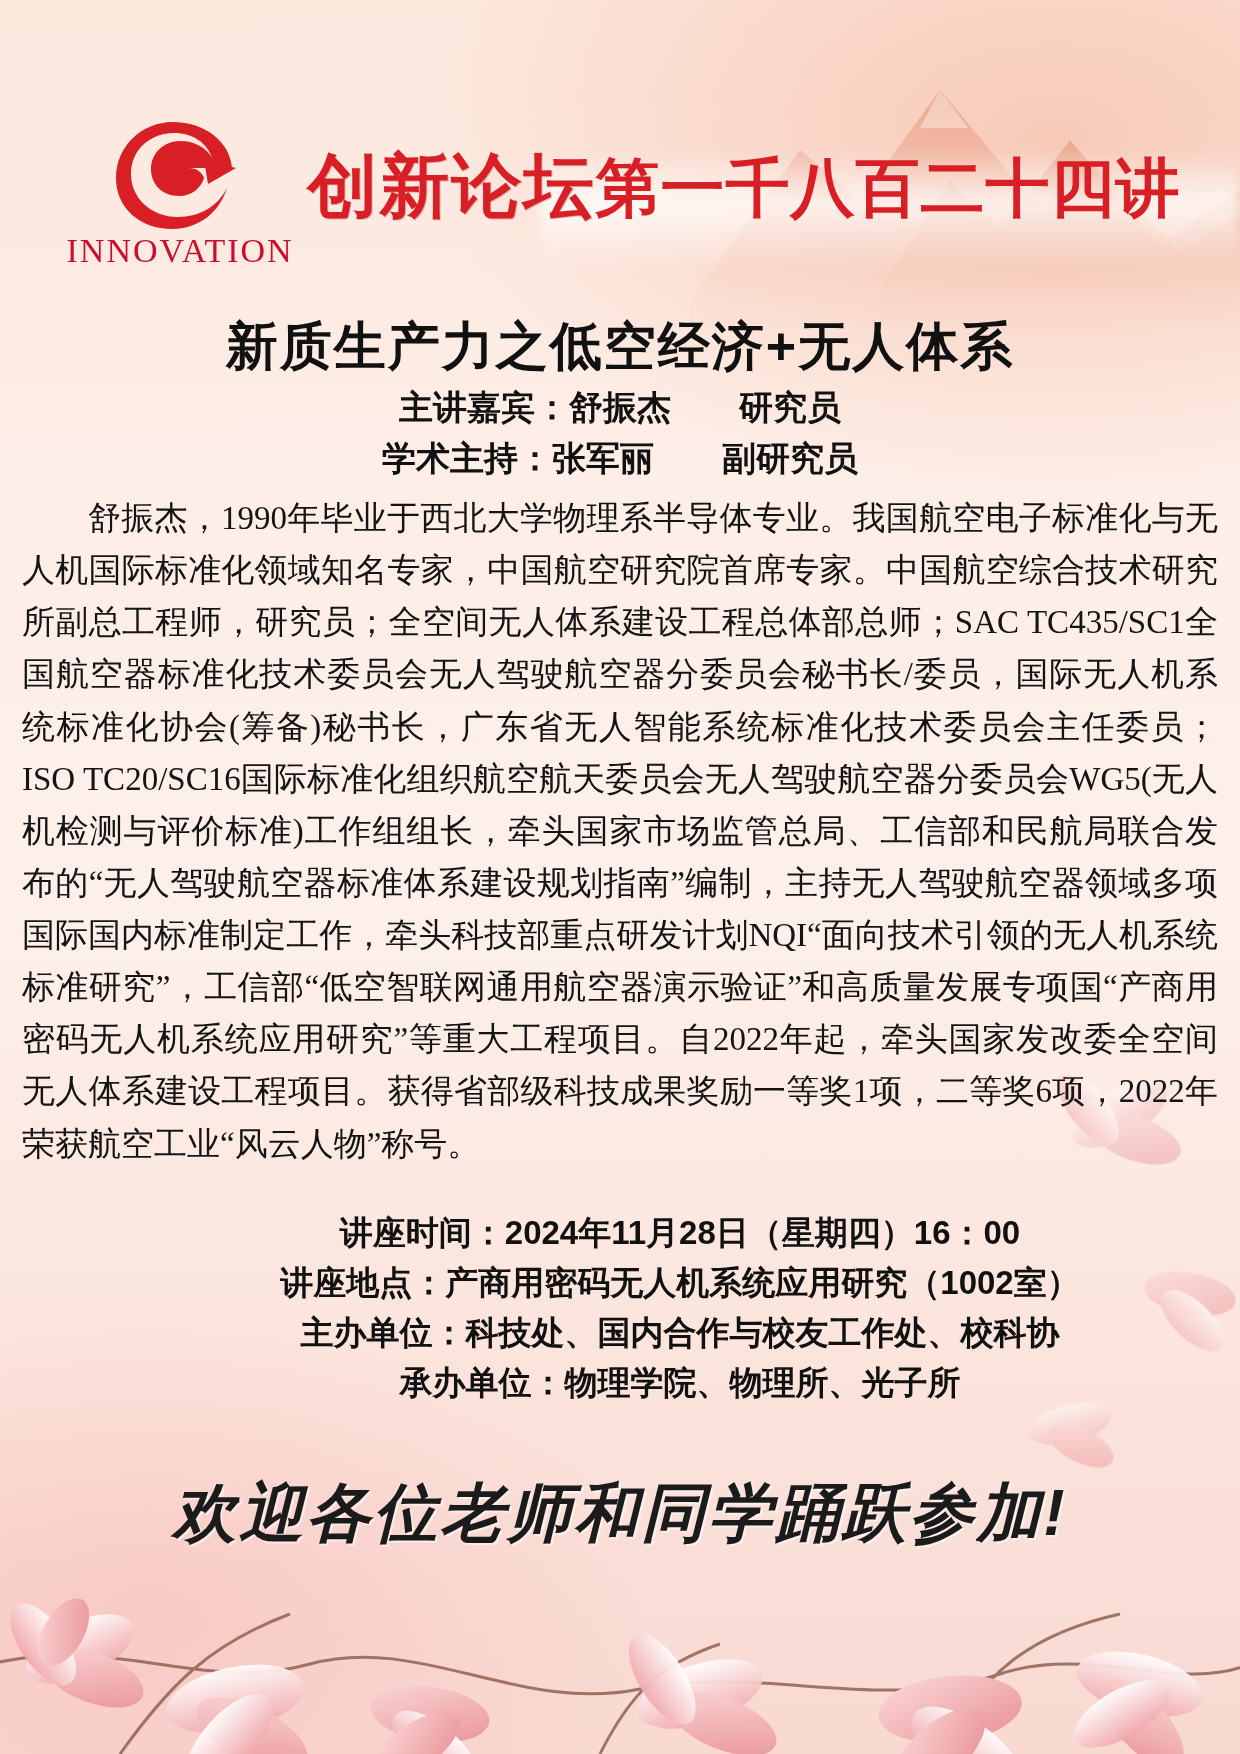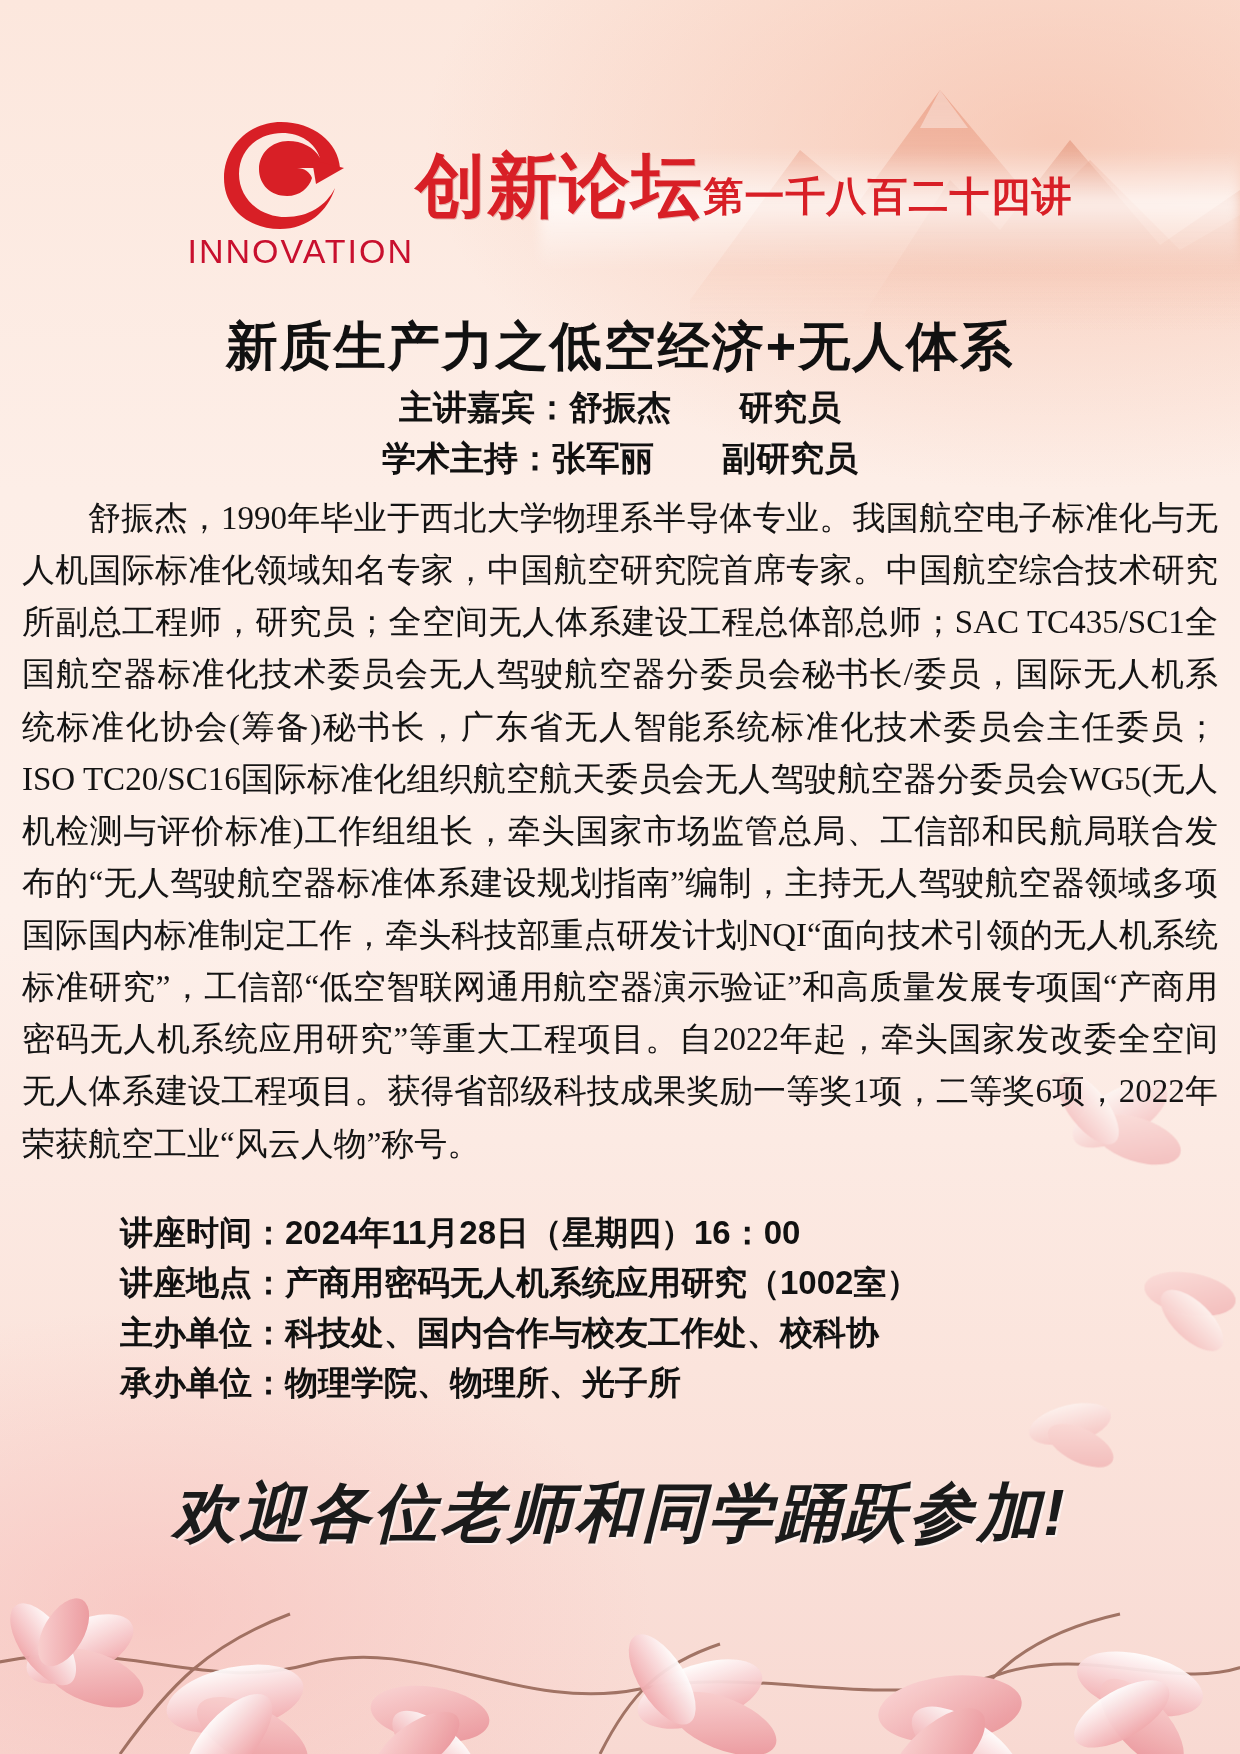--- a/index.html
+++ b/index.html
@@ -72,24 +72,24 @@
     height: 175px;
     flex: 0 0 auto;
   }
   .logo-mark {
     position: absolute;
     top: 8px; left: 48px;
     width: 130px; height: 118px;
   }
   .logo-word {
     position: absolute;
-    left: 20px; top: 124px;
+    left: 7px; top: 124px;
     width: 222px;
     text-align: right;
-    font-family: Liberation Sans, sans-serif;
+    font-family: Liberation Serif, serif;
     font-size: 34px;
     letter-spacing: 2px;
     color: #c8102e;
     font-weight: 400;
   }
   .title-block {
     display: flex;
     align-items: baseline;
     margin-top: -18px;
   }
@@ -97,21 +97,21 @@
     font-family: "Liberation Sans", sans-serif;
     font-weight: bold;
     font-size: 70px;
     color: #d81f26;
     letter-spacing: 2px;
     text-shadow: 1px 1px 0 rgba(150,20,20,0.25);
   }
   .forum-session {
     font-family: "Liberation Sans", sans-serif;
     font-weight: bold;
-    font-size: 40px;
+    font-size: 64px;
     color: #d81f26;
     letter-spacing: 1px;
   }
 
   
   .lecture-title {
     position: absolute;
     top: 300px; left: 0; width: 1240px;
     text-align: center;
     font-family: "Liberation Sans", sans-serif;
@@ -156,20 +156,21 @@
     left: 0; width: 1240px;
     font-family: "Liberation Sans", sans-serif;
     font-weight: bold;
     font-size: 33px;
     color: #111;
     line-height: 1.52;
   }
   .info .line {
     padding-left: 120px;
     white-space: pre;
+    text-align: center;
   }
 
   
   .slogan {
     position: absolute;
     top: 1470px;
     left: 0; width: 1240px;
     text-align: center;
     font-family: "Liberation Sans", sans-serif;
     font-weight: bold;

